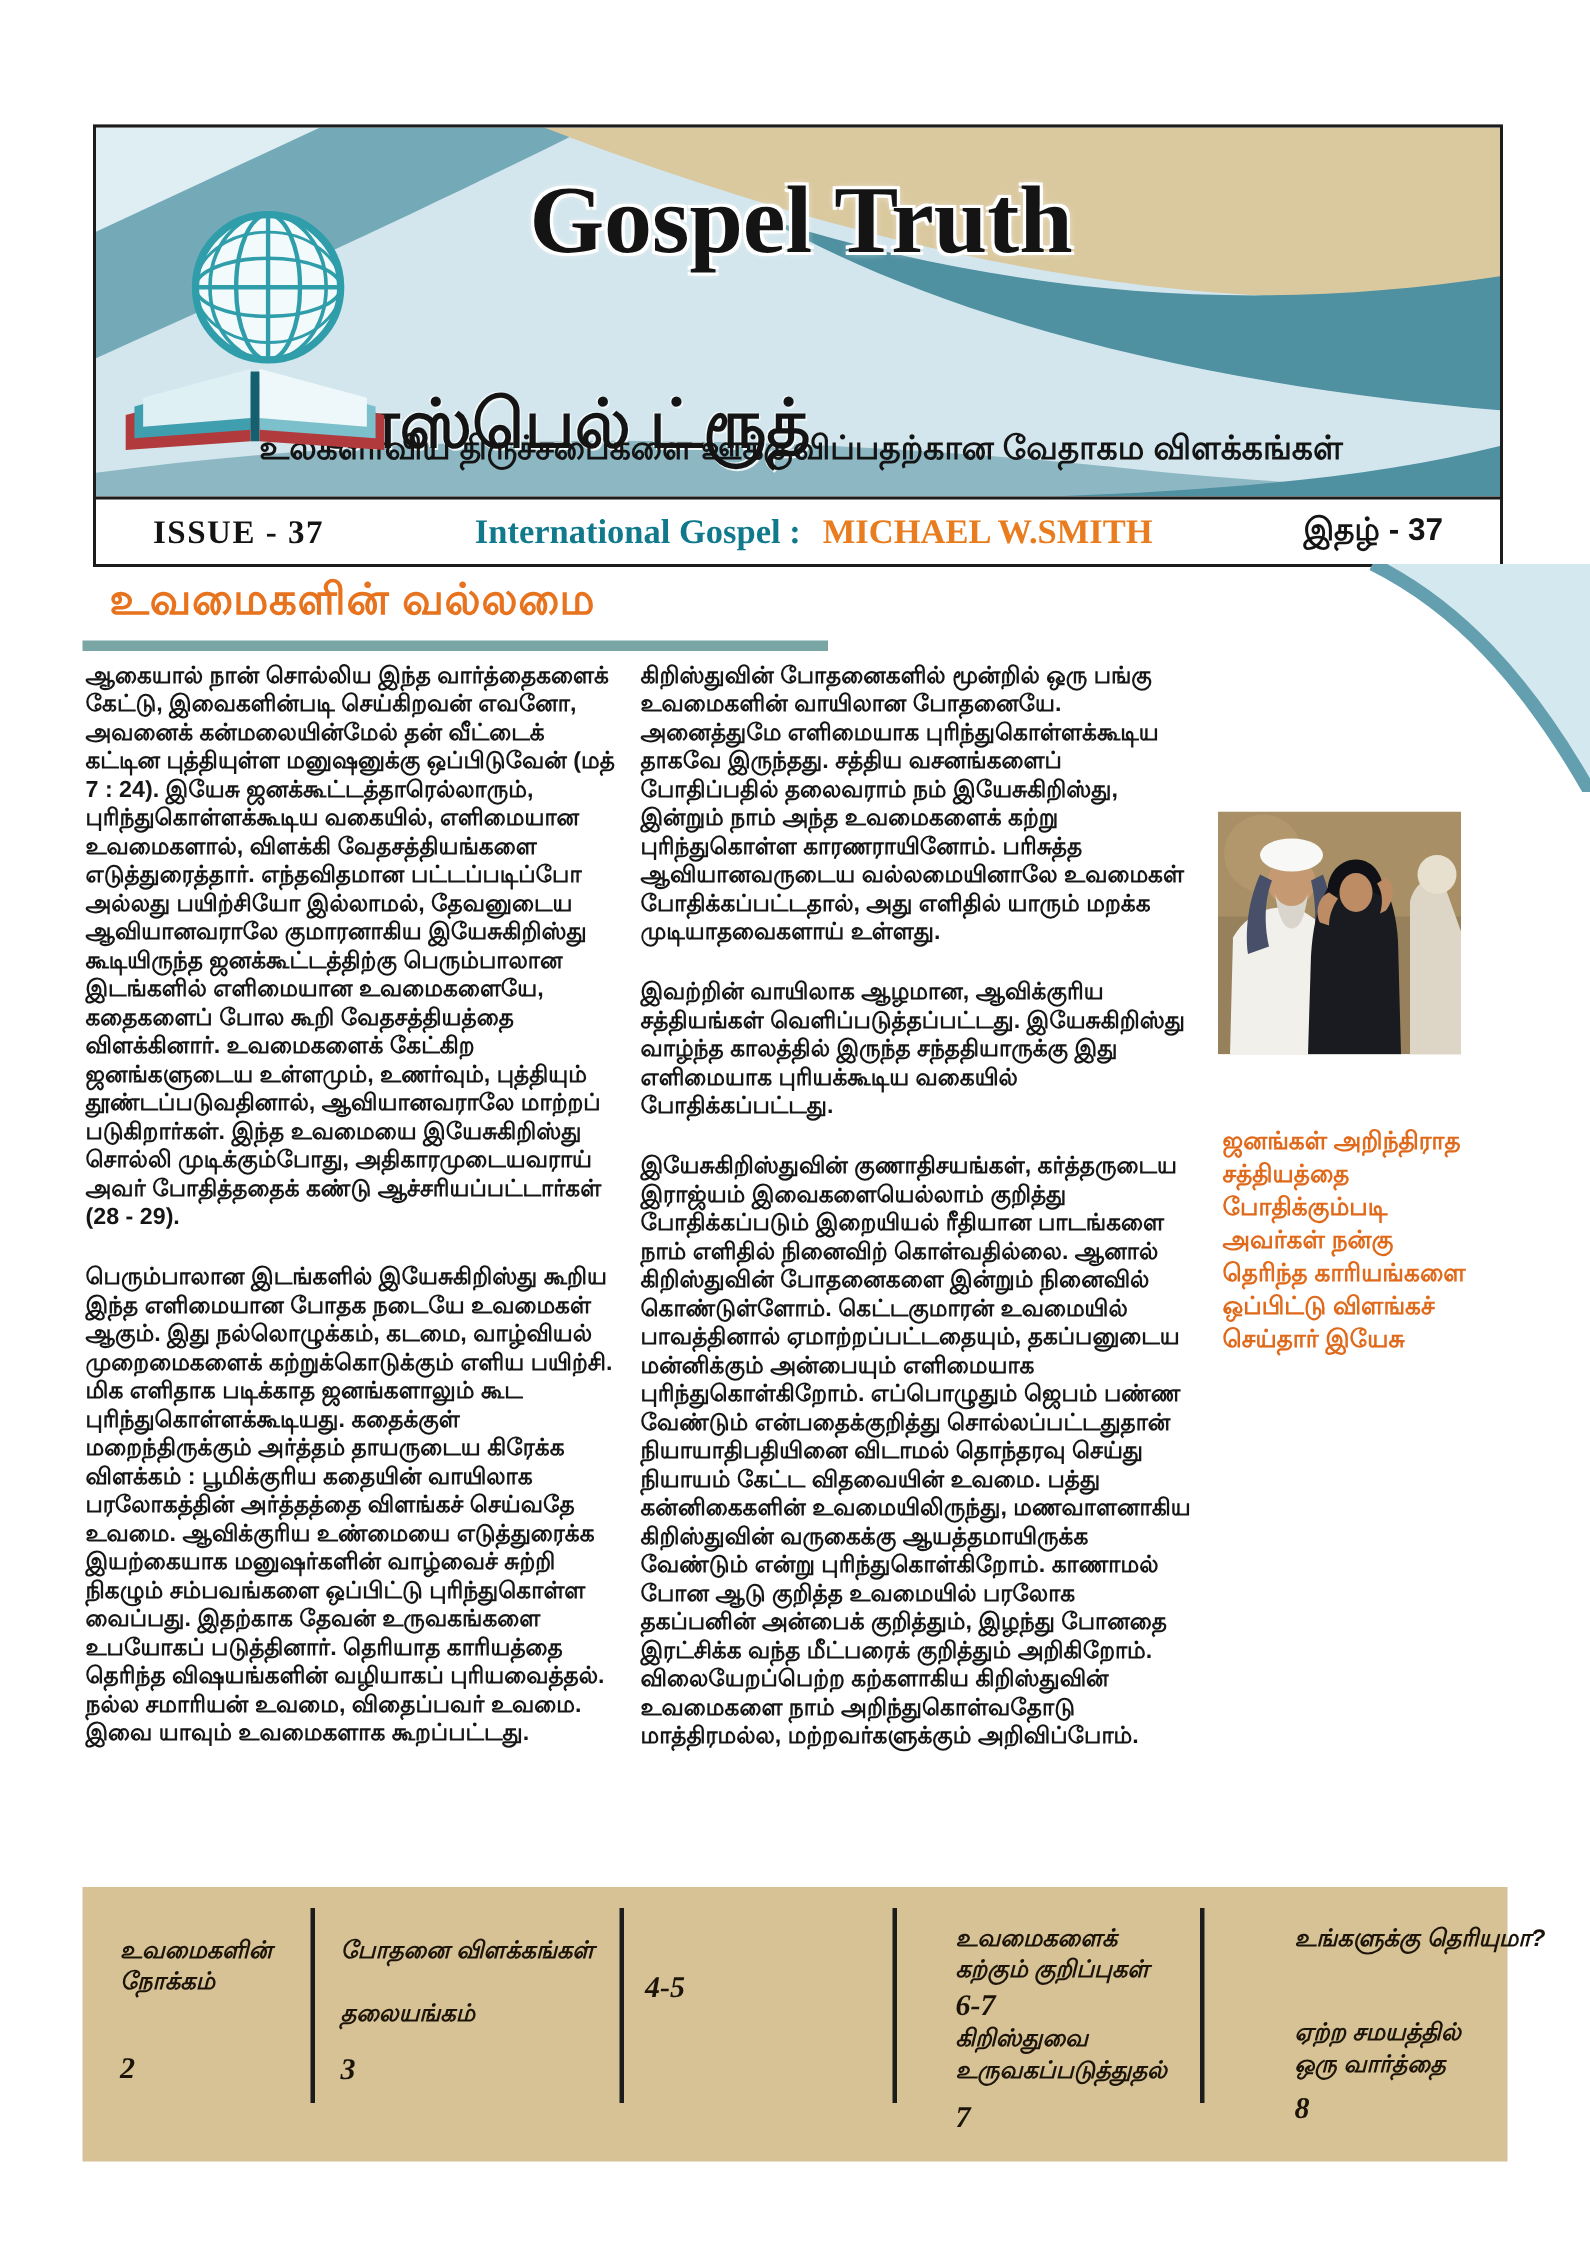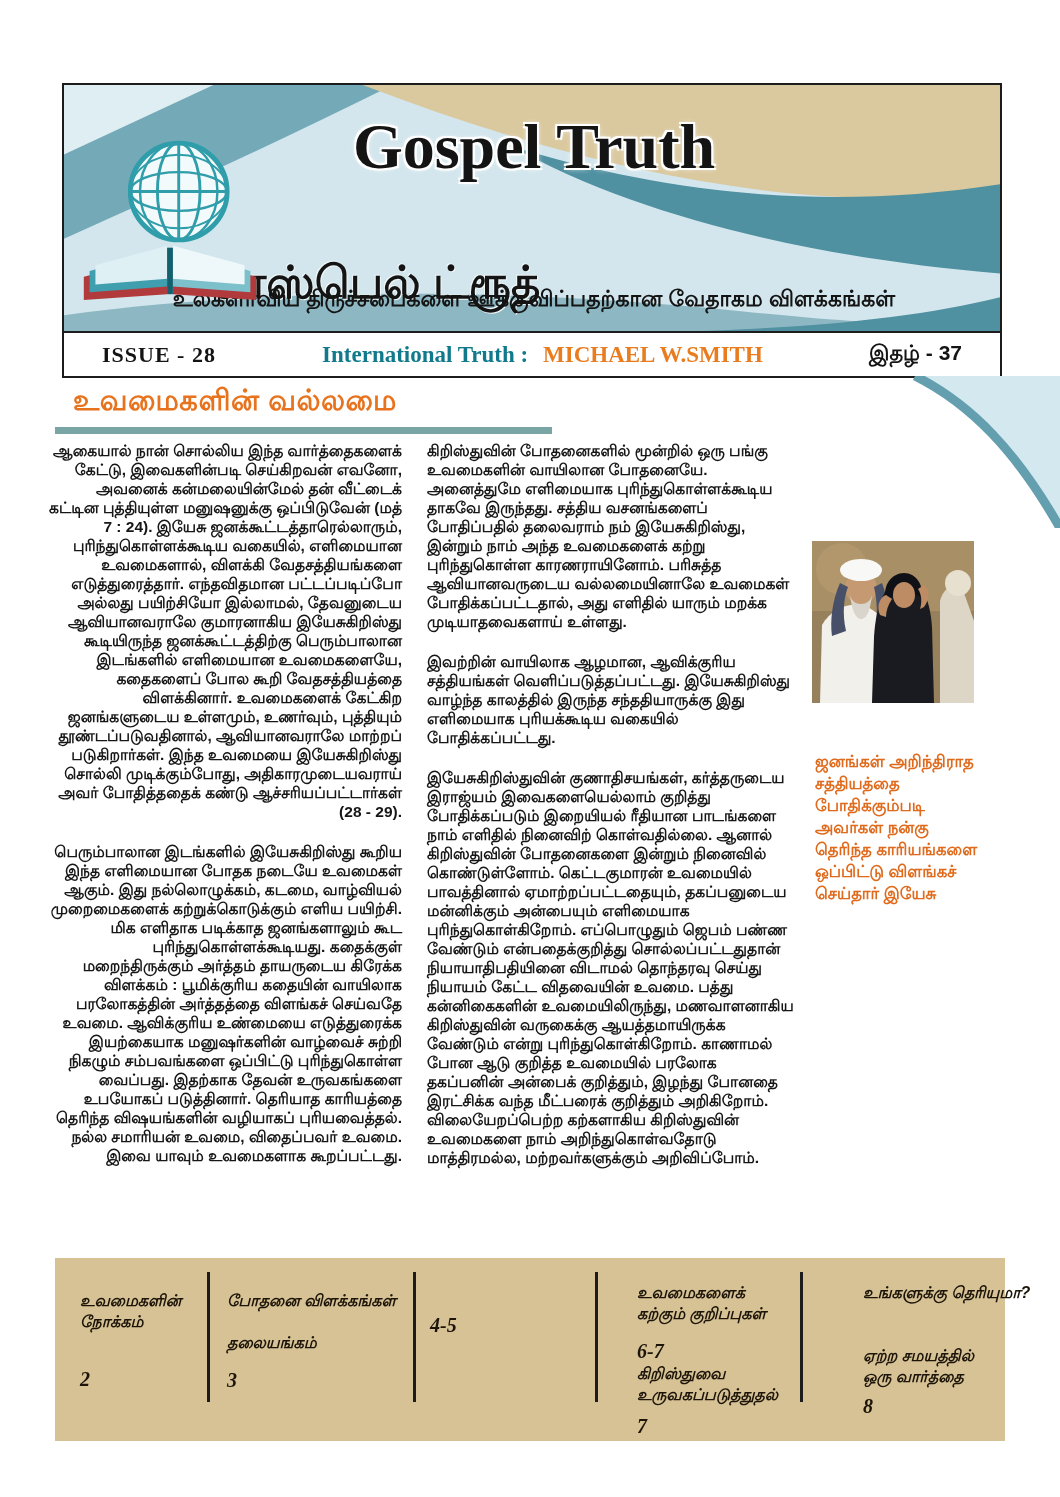--- a/index.html
+++ b/index.html
@@ -33,21 +33,21 @@
   .corner-decor{position:absolute;left:855px;top:376px;width:205px;height:152px;}
 
   
   .article-title{position:absolute;left:73px;top:384px;font-weight:700;font-size:29px;color:#e8731e;
       letter-spacing:.5px;}
   .title-rule{position:absolute;left:55px;top:427px;width:497px;height:7px;background:#7aa5a5;}
 
   .col{position:absolute;top:441px;font-size:15.5px;line-height:19px;font-weight:700;color:#161616;
        text-align:left;}
   .col p{margin:0 0 21px 0;}
-  .col-left{left:46px;width:356px;text-align:right;}
+  .col-left{left:57px;width:356px;}
   .col-mid{left:427px;width:368px;}
 
   .photo{position:absolute;left:812px;top:541px;width:162px;height:162px;overflow:hidden;}
   .photo svg{width:100%;height:100%;display:block;}
   .caption{position:absolute;left:815px;top:750px;width:200px;font-weight:700;font-size:16.5px;
       line-height:22px;color:#e06a1c;white-space:pre-line;}
 
   
   .toc{position:absolute;left:55px;top:1258px;width:950px;height:183px;background:#d6c295;font-style:italic;}
   .toc-divider{position:absolute;top:14px;width:3px;height:130px;background:#1c1c1c;}
@@ -56,21 +56,21 @@
   .toc-title{font-size:16px;line-height:21px;white-space:pre-line;}
   .toc-page{font-family:"Liberation Serif", serif;font-weight:700;font-size:20px;}
   .c1{left:25px;top:32px;width:118px;}
   .c2{left:172px;top:32px;width:178px;}
   .c3{left:375px;top:32px;width:158px;}
   .c4{left:582px;top:24px;width:152px;}
   .c5{left:808px;top:24px;width:175px;}
   .c1 .toc-page{margin-top:36px;}
   .c2 .toc-page{margin-top:16px;}
   .c3 .toc-page{margin-top:24px;}
-  .c4 .e1 .toc-page{margin-top:16px;}
+  .c4 .e1 .toc-page{margin-top:2px;}
   .c4 .e2{margin-top:0;}
   .c4 .e2 .toc-page{margin-top:10px;}
   .c5 .e2{margin-top:42px;}
   .c5 .e2 .toc-page{margin-top:8px;}
 </style>
 </head>
 <body>
 
 <div class="page">
 
@@ -104,23 +104,23 @@
         <polygon points="172,136 98,116 98,150 172,156" fill="#eef8fa"></polygon>
         <rect x="92" y="118" width="6" height="48" fill="#14606e"></rect>
       </svg>
     </div>
 
     <div class="m-title-en">Gospel Truth</div>
     <div class="m-title-ta">காஸ்பெல் ட்ரூத்</div>
     <div class="m-tagline">உலகளாவிய திருச்சபைகளை ஊக்குவிப்பதற்கான வேதாகம விளக்கங்கள்</div>
 
     <div class="issue-bar">
-      <span class="issue-en">ISSUE - 28</span>
+      <span class="issue-en">ISSUE - 37</span>
       <span class="editor">
-        <span class="editor-label">International Truth :</span>
+        <span class="editor-label">International Gospel :</span>
         <span class="editor-name">MICHAEL W.SMITH</span>
       </span>
       <span class="issue-ta">இதழ் - 37</span>
     </div>
   </div>
 
   <svg class="corner-decor" viewBox="0 0 205 152">
     <path d="M60,0 L205,0 L205,152 C162,76 116,28 60,0 Z" fill="#d4e8ef"></path>
     <path d="M60,0 C116,28 162,76 205,152" stroke="#639fae" stroke-width="9" fill="none"></path>
   </svg>

